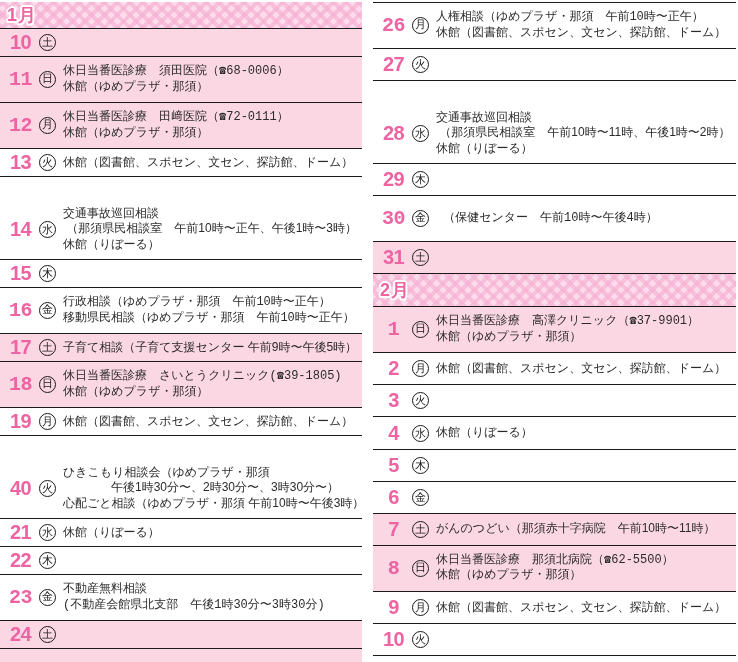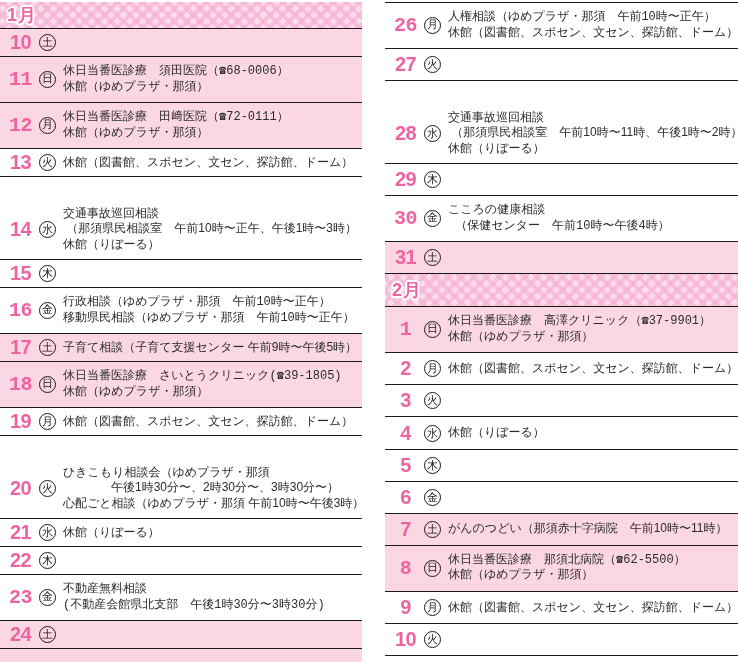--- a/index.html
+++ b/index.html
@@ -14,21 +14,21 @@
   body{
     background:#ffffff;
     font-family:"Liberation Sans","DejaVu Sans",sans-serif;
     color:var(--text);
   }
   .calendar{
     width:738px;
     height:662px;
     background:#ffffff;
     display:flex;
-    gap:23px;
+    gap:11px;
     padding-top:2px;
     overflow:hidden;
   }
   .col{
     width:362px;
     height:654px;
     display:flex;
     flex-direction:column;
   }
   .col-right{
@@ -186,21 +186,21 @@
 
   <div class="row day-row l1">
     <span class="day-num">19</span>
     <span class="weekday">月</span>
     <div class="events">
           <div class="event-line">休館（図書館、スポセン、文セン、探訪館、ドーム）</div>
         </div>
   </div>
 
   <div class="row day-row l3">
-    <span class="day-num">20</span>
+    <span class="day-num">40</span>
     <span class="weekday">火</span>
     <div class="events">
           <div class="event-line">ひきこもり相談会（ゆめプラザ・那須</div>
           <div class="event-line">　　　　午後1時30分〜、2時30分〜、3時30分〜）</div>
           <div class="event-line">心配ごと相談（ゆめプラザ・那須 午前10時〜午後3時）</div>
         </div>
   </div>
 
   <div class="row day-row l1">
     <span class="day-num">21</span>
@@ -268,21 +268,20 @@
   <div class="row day-row l1">
     <span class="day-num">29</span>
     <span class="weekday">木</span>
     <div class="events"></div>
   </div>
 
   <div class="row day-row l2">
     <span class="day-num">30</span>
     <span class="weekday">金</span>
     <div class="events">
-          <div class="event-line">こころの健康相談</div>
           <div class="event-line"> （保健センター　午前10時〜午後4時）</div>
         </div>
   </div>
 
   <div class="row day-row l1 holiday">
     <span class="day-num">31</span>
     <span class="weekday">土</span>
     <div class="events"></div>
   </div>
 

